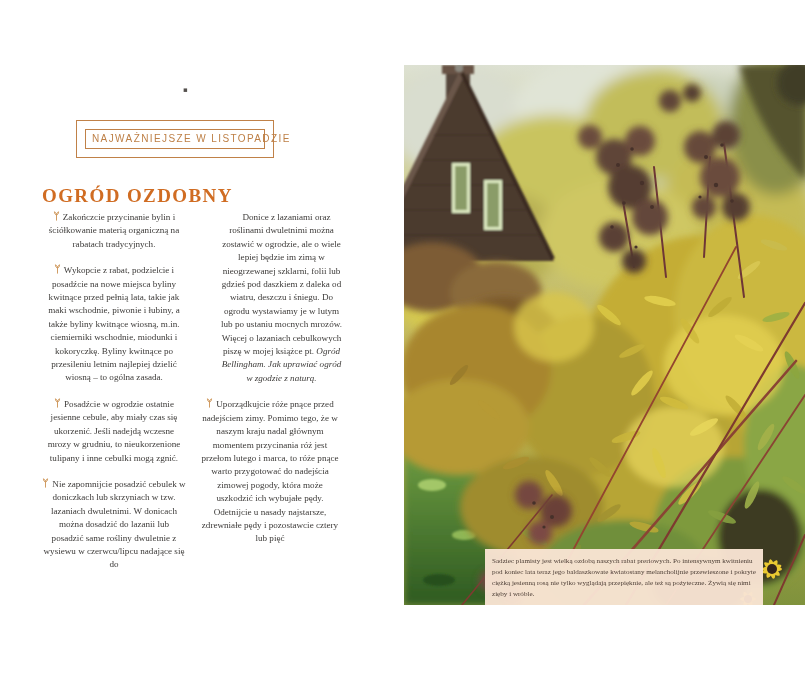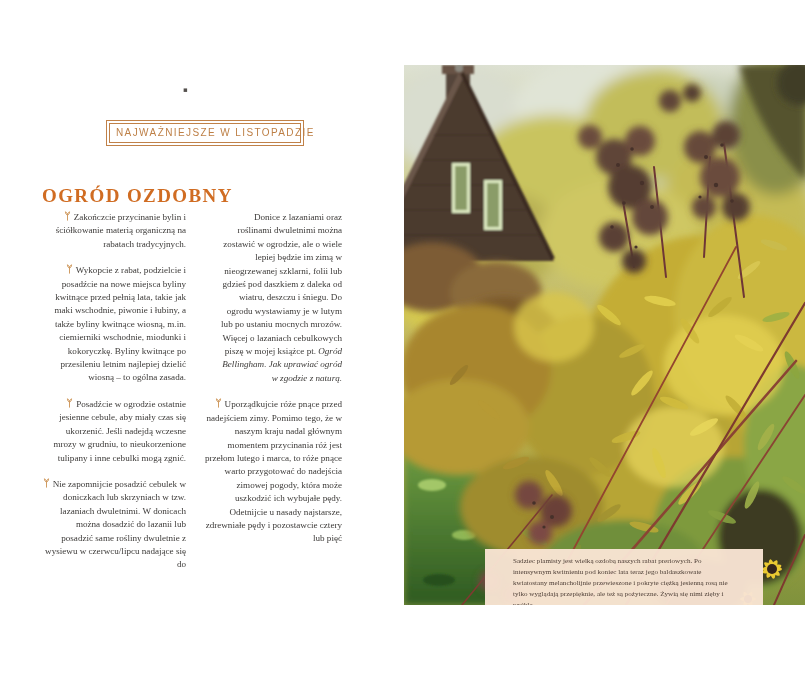--- a/index.html
+++ b/index.html
@@ -2,45 +2,45 @@
 <html lang="pl"><head>
 <meta charset="utf-8">
 <style>
   html,body{margin:0;padding:0;background:#ffffff;}
   .spread{position:relative;width:810px;height:675px;background:#ffffff;overflow:hidden;
           font-family:"Liberation Serif",serif;color:#3c3a38;}
 
   
   .section-marker{position:absolute;left:183px;top:86px;font-size:7px;color:#55514d;
                   font-family:"DejaVu Sans",sans-serif;}
-  .badge{position:absolute;left:106px;top:120px;width:198px;box-sizing:border-box;
-         border:1px solid #c08148;padding:2px;}
+  .badge{position:absolute;left:76px;top:120px;width:198px;box-sizing:border-box;
+         border:1px solid #c08148;padding:8px;}
   .badge-inner{border:1px solid #c08148;padding:3px 6px 4px;text-align:center;
          font-family:"Liberation Sans",sans-serif;font-size:10px;letter-spacing:1.4px;
          color:#bd7f45;white-space:nowrap;}
   .page-title{position:absolute;left:42px;top:172px;width:299px;text-align:left;
          font-size:19px;font-weight:bold;letter-spacing:1.4px;color:#d06c22;}
 
   .columns{position:absolute;left:42px;top:211px;width:301px;display:flex;gap:12px;}
-  .col{width:144px;font-size:9.1px;line-height:13.4px;text-align:right;}
+  .col{width:144px;font-size:9.1px;line-height:13.4px;text-align:center;}
   .para{margin:0 0 13px 0;}
   .para .sprout{display:inline-block;width:7px;height:10px;margin-right:3px;
          vertical-align:-1px;}
   .para-indent{text-indent:10px;margin-left:23px;}
   .book-title{font-style:italic;}
 
   .page-number{position:absolute;left:42px;top:555px;width:299px;text-align:center;
          font-size:11.5px;color:#3c3a38;}
 
   
   .photo{position:absolute;left:404px;top:65px;width:401px;height:540px;overflow:hidden;}
   .photo svg{display:block;width:401px;height:540px;}
   .photo-caption{position:absolute;left:81px;top:484px;width:278px;height:56px;
          box-sizing:border-box;background:rgba(249,228,211,0.96);
-         padding:7px 28px 6px;font-size:7.1px;line-height:10.9px;color:#4f4038;
+         padding:7px 7px 6px;font-size:7.1px;line-height:10.9px;color:#4f4038;
          overflow:hidden;}
 </style>
 </head>
 <body>
 
 <div class="spread">
 
   <div class="section-marker">▪</div>
 
   <div class="badge">

